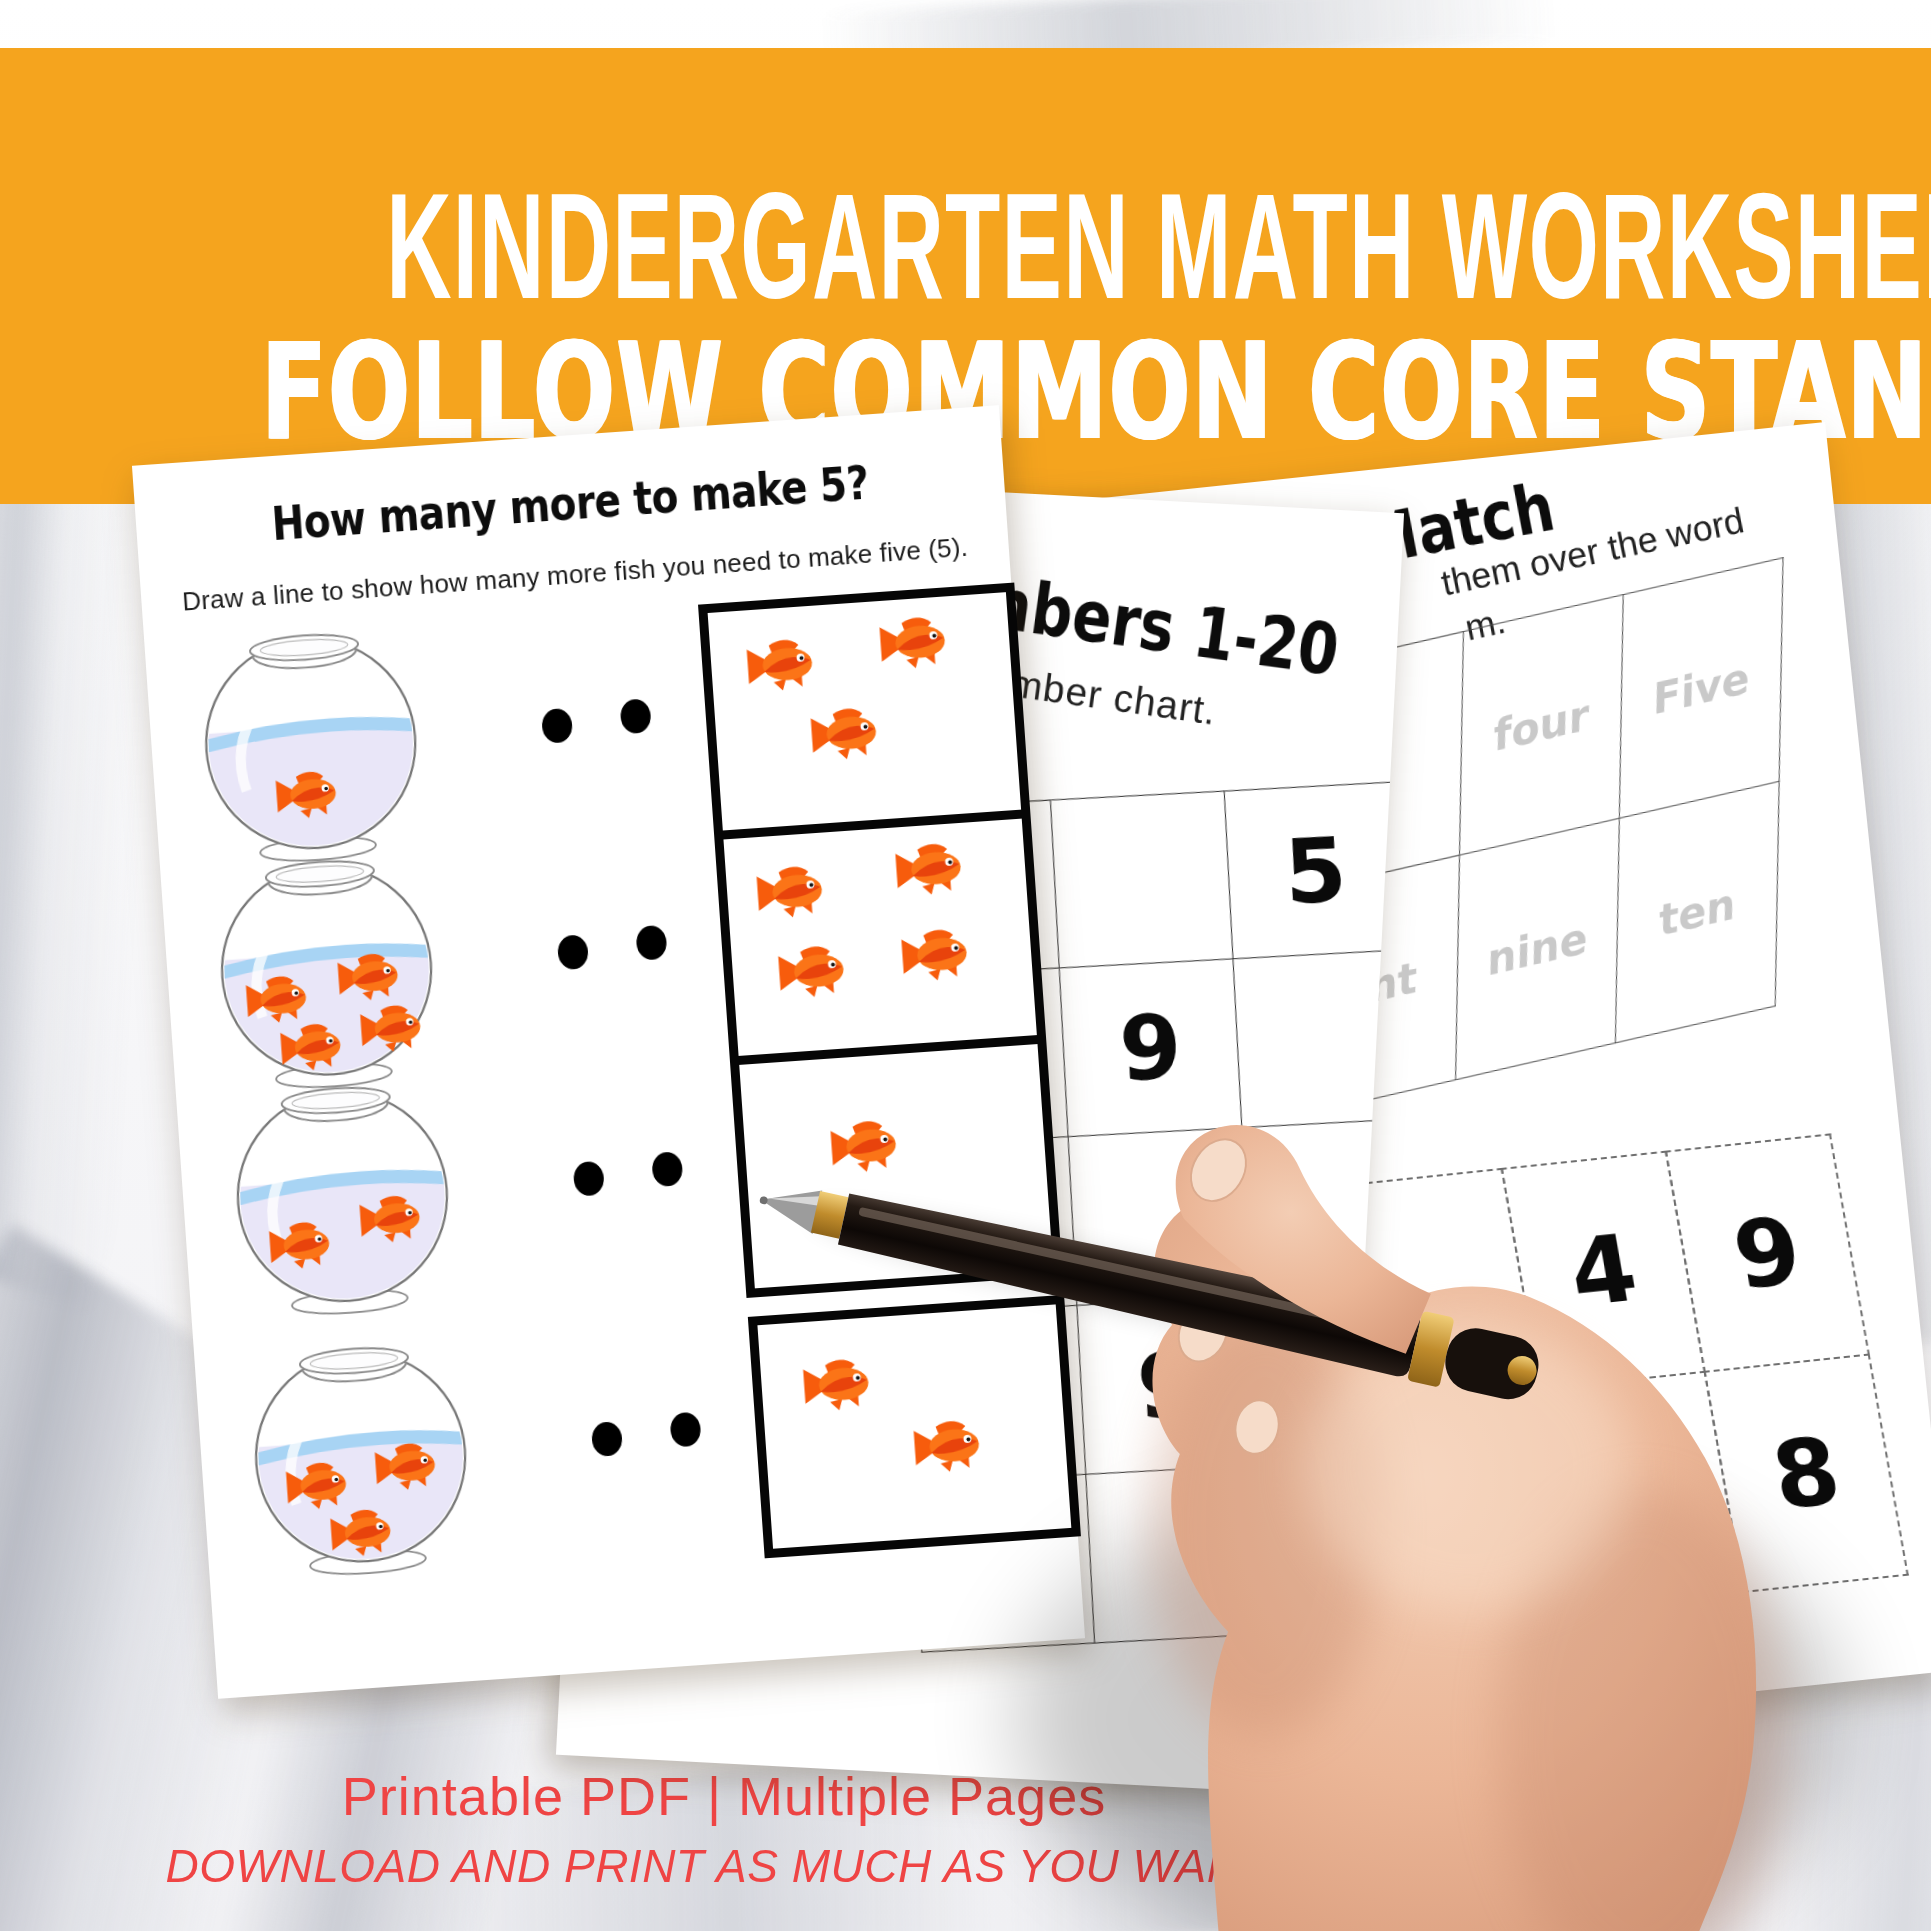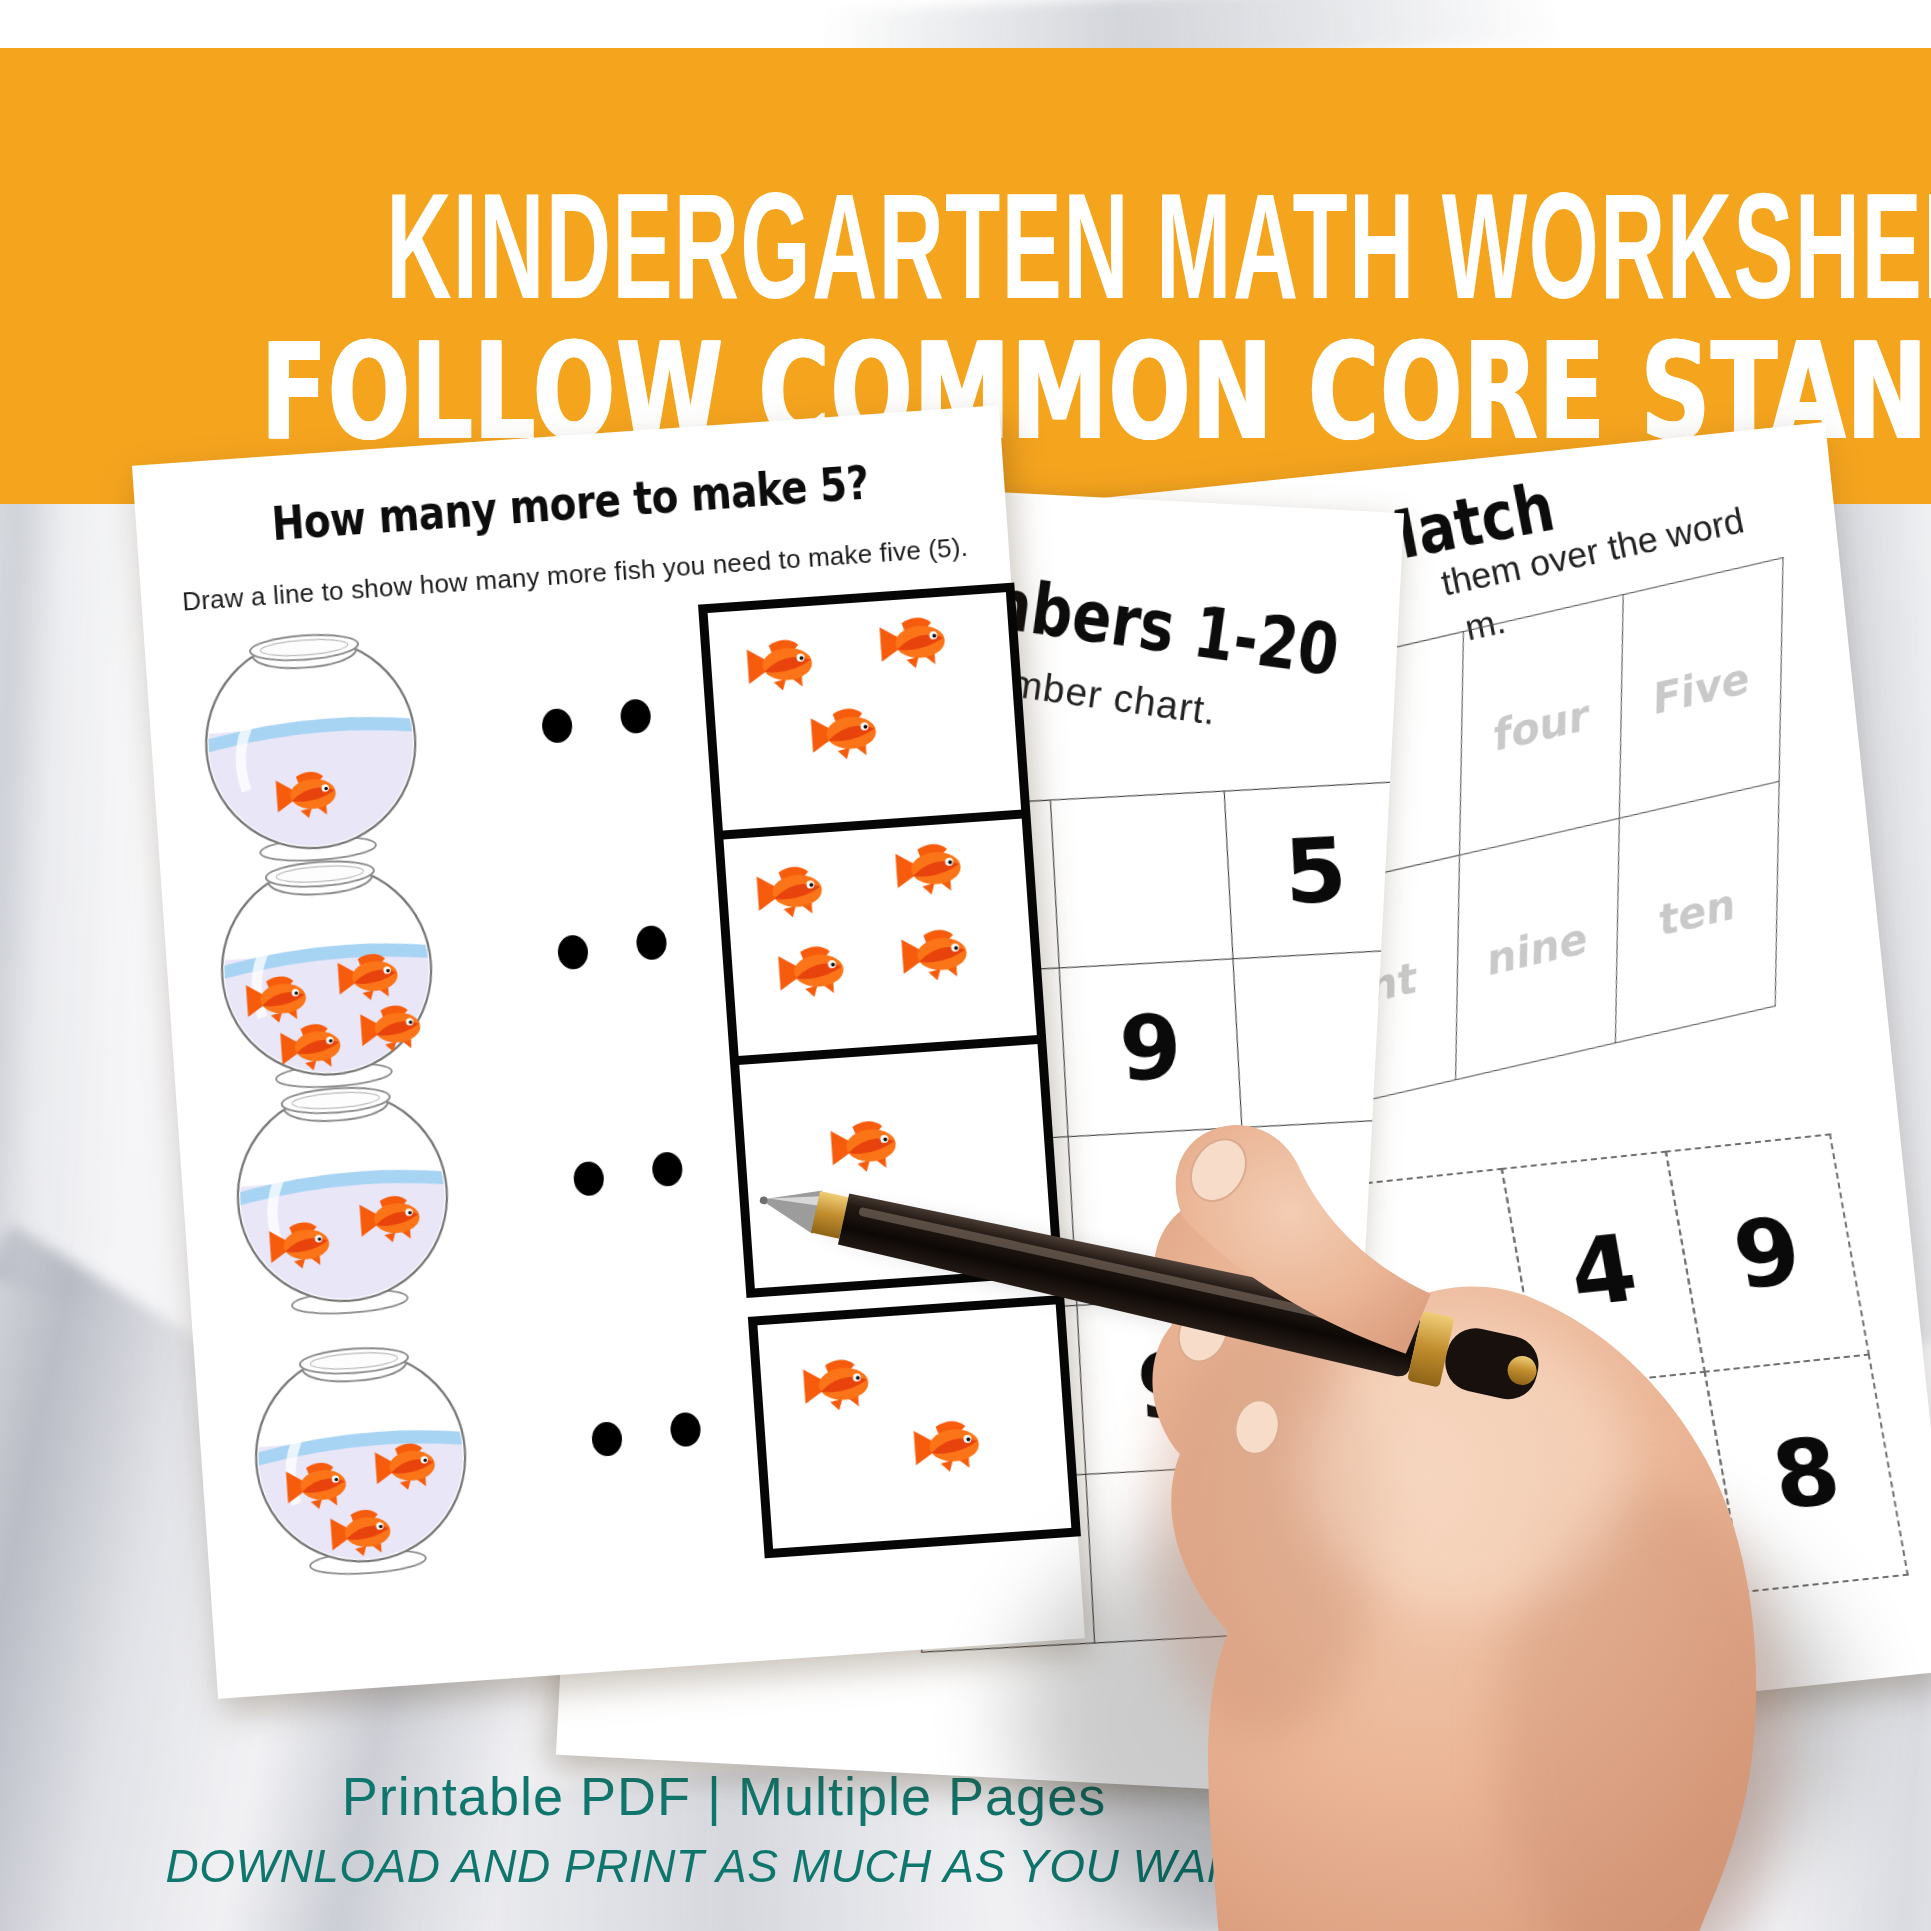--- a/index.html
+++ b/index.html
@@ -86,21 +86,21 @@
   .word-cell.c0{border-left:1.9px solid #4a4a4a;}
   .word-cell.r0{border-top:1.9px solid #4a4a4a;}
   .cards-grid{position:absolute;left:301px;top:709px;width:495px;height:446px;
     display:grid;grid-template-columns:repeat(3,165px);grid-template-rows:repeat(2,223px);
     transform:skewX(4deg);transform-origin:50% 50%;}
   .card-cell{border:2.3px dashed #6e6e6e;margin:-1.2px;
     display:flex;align-items:center;justify-content:center;
     font-family:"DejaVu Sans", sans-serif;font-weight:bold;font-size:93px;color:#0a0a0a;}
 
   
-  .footer{position:absolute;left:106px;top:1765px;width:1236px;text-align:center;z-index:1;color:#0f766e;}
+  .footer{position:absolute;left:106px;top:1765px;width:1236px;text-align:center;z-index:1;color:#ef4444;}
   .f1{font-size:54px;letter-spacing:1px;}
   .f2{font-size:46px;font-style:italic;margin-top:11.6px;letter-spacing:0.5px;}
 
   
   #handsvg{position:absolute;inset:0;z-index:6;pointer-events:none;}
 </style>
 </head>
 <body>
 
 <div id="stage">

